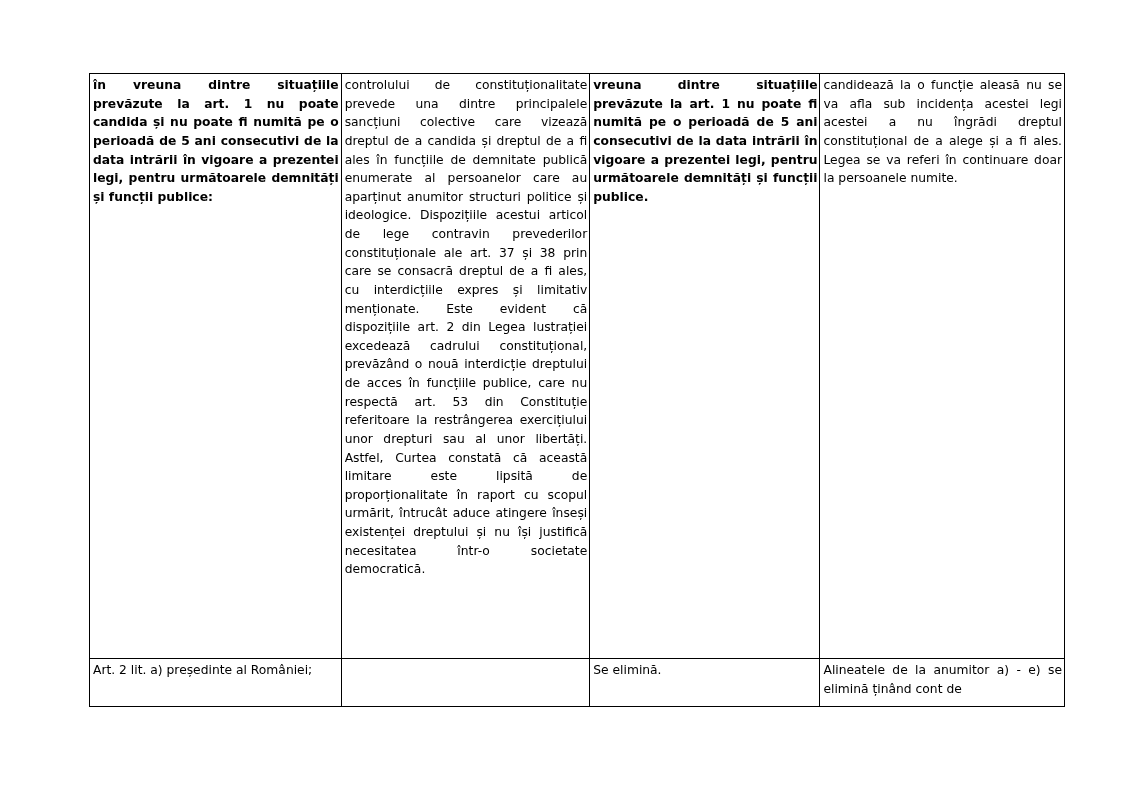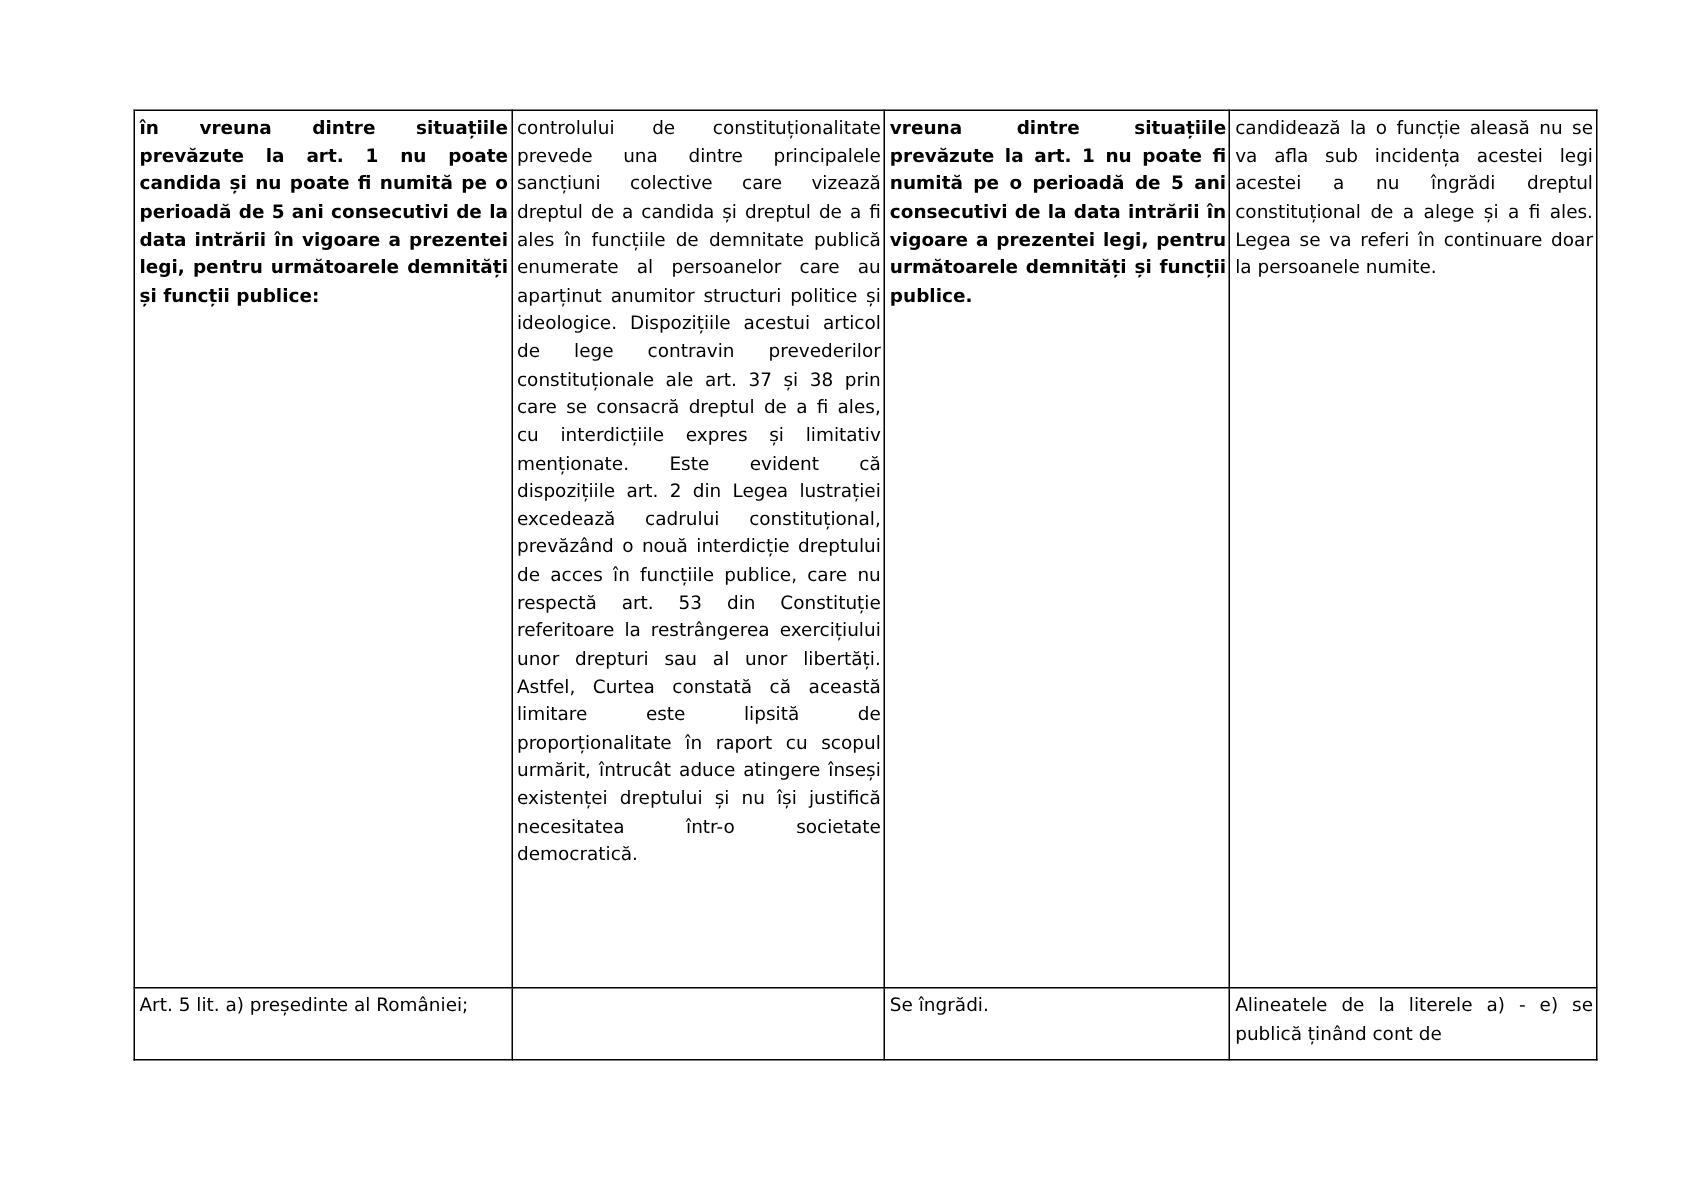--- a/index.html
+++ b/index.html
@@ -57,20 +57,20 @@
 <div class="page">
   <table class="doc-table">
     <tbody>
       <tr class="row-tall">
         <td class="col1 cell bold">în vreuna dintre situațiile prevăzute la art. 1 nu poate candida și nu poate fi numită pe o perioadă de 5 ani consecutivi de la data intrării în vigoare a prezentei legi, pentru următoarele demnități și funcții publice:</td>
         <td class="col2 cell">controlului de constituționalitate prevede una dintre principalele sancțiuni colective care vizează dreptul de a candida și dreptul de a fi ales în funcțiile de demnitate publică enumerate al persoanelor care au aparținut anumitor structuri politice și ideologice. Dispozițiile acestui articol de lege contravin prevederilor constituționale ale art. 37 și 38 prin care se consacră dreptul de a fi ales, cu interdicțiile expres și limitativ menționate. Este evident că dispozițiile art. 2 din Legea lustrației excedează cadrului constituțional, prevăzând o nouă interdicție dreptului de acces în funcțiile publice, care nu respectă art. 53 din Constituție referitoare la restrângerea exercițiului unor drepturi sau al unor libertăți. Astfel, Curtea constată că această limitare este lipsită de proporționalitate în raport cu scopul urmărit, întrucât aduce atingere înseși existenței dreptului și nu își justifică necesitatea într-o societate democratică.</td>
         <td class="col3 cell bold">vreuna dintre situațiile prevăzute la art. 1 nu poate fi numită pe o perioadă de 5 ani consecutivi de la data intrării în vigoare a prezentei legi, pentru următoarele demnități și funcții publice.</td>
         <td class="col4 cell">candidează la o funcție aleasă nu se va afla sub incidența acestei legi acestei a nu îngrădi dreptul constituțional de a alege și a fi ales. Legea se va referi în continuare doar la persoanele numite.</td>
       </tr>
       <tr class="row-second">
-        <td class="col1 cell">Art. 5 lit. a) președinte al României;</td>
+        <td class="col1 cell">Art. 2 lit. a) președinte al României;</td>
         <td class="col2 cell"></td>
-        <td class="col3 cell">Se îngrădi.</td>
-        <td class="col4 cell">Alineatele de la literele a) - e) se publică ținând cont de</td>
+        <td class="col3 cell">Se elimină.</td>
+        <td class="col4 cell">Alineatele de la anumitor a) - e) se elimină ținând cont de</td>
       </tr>
     </tbody>
   </table>
 </div>
 
 </body></html>

